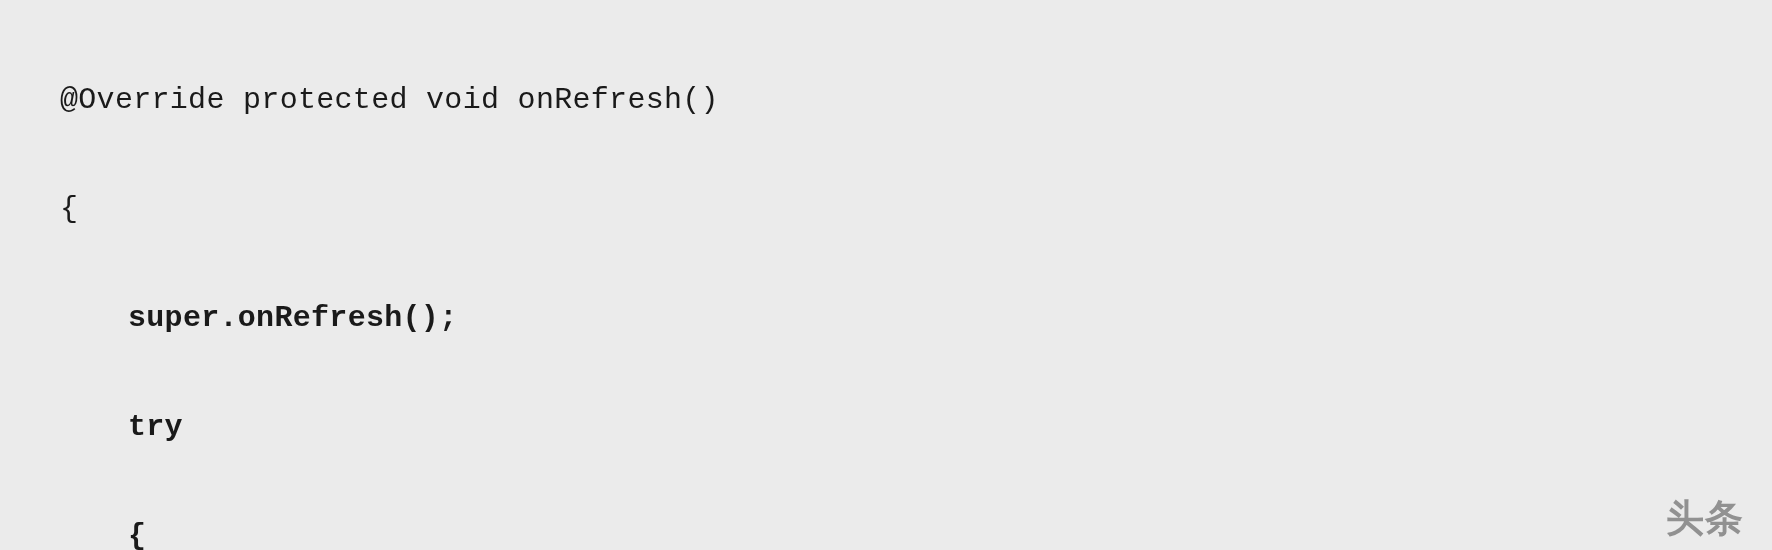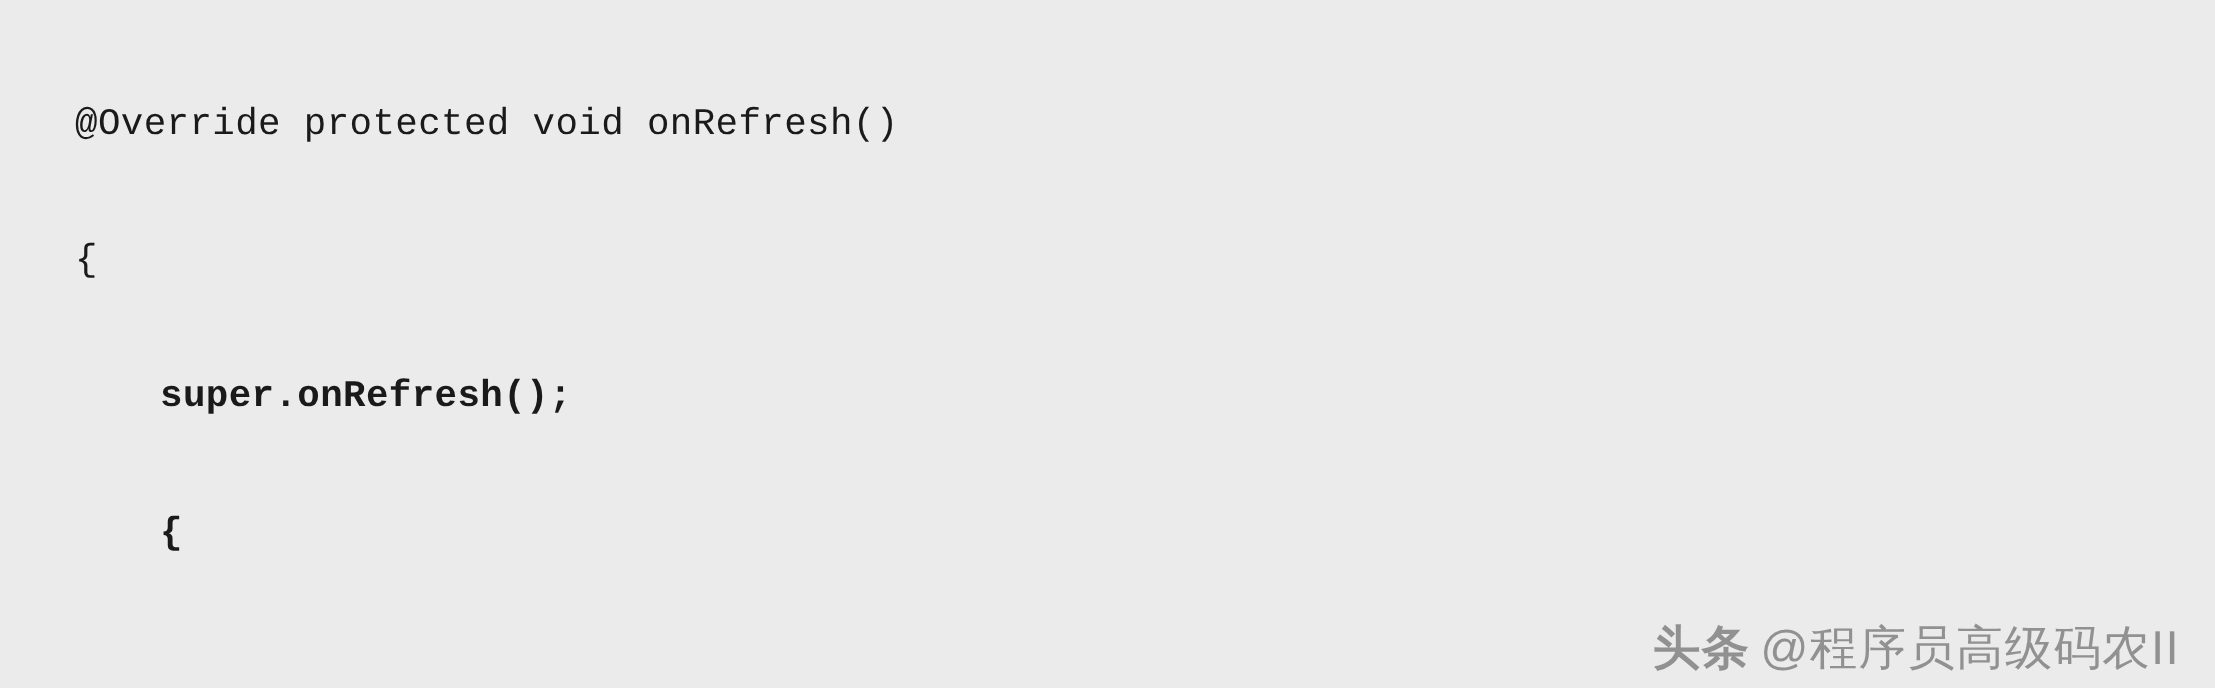--- a/index.html
+++ b/index.html
@@ -51,25 +51,25 @@
       min-height: 1.82em;
     }
   </style>
 </head>
 <body>
 
 <div class="code-block">
 <span class="line">@Override protected void onRefresh()</span>
 <span class="line">{</span>
 <span class="line"><span class="indent-1">super.onRefresh();</span></span>
+<span class="line"><span class="indent-1">try</span></span>
 <span class="line"><span class="indent-1">{</span></span>
 
 
 
 
 
 
 </div>
 
 <div class="watermark">
   <span class="watermark-logo">头条</span>
-  <span>@程序员高级码农II</span>
 </div>
 
 </body></html>

